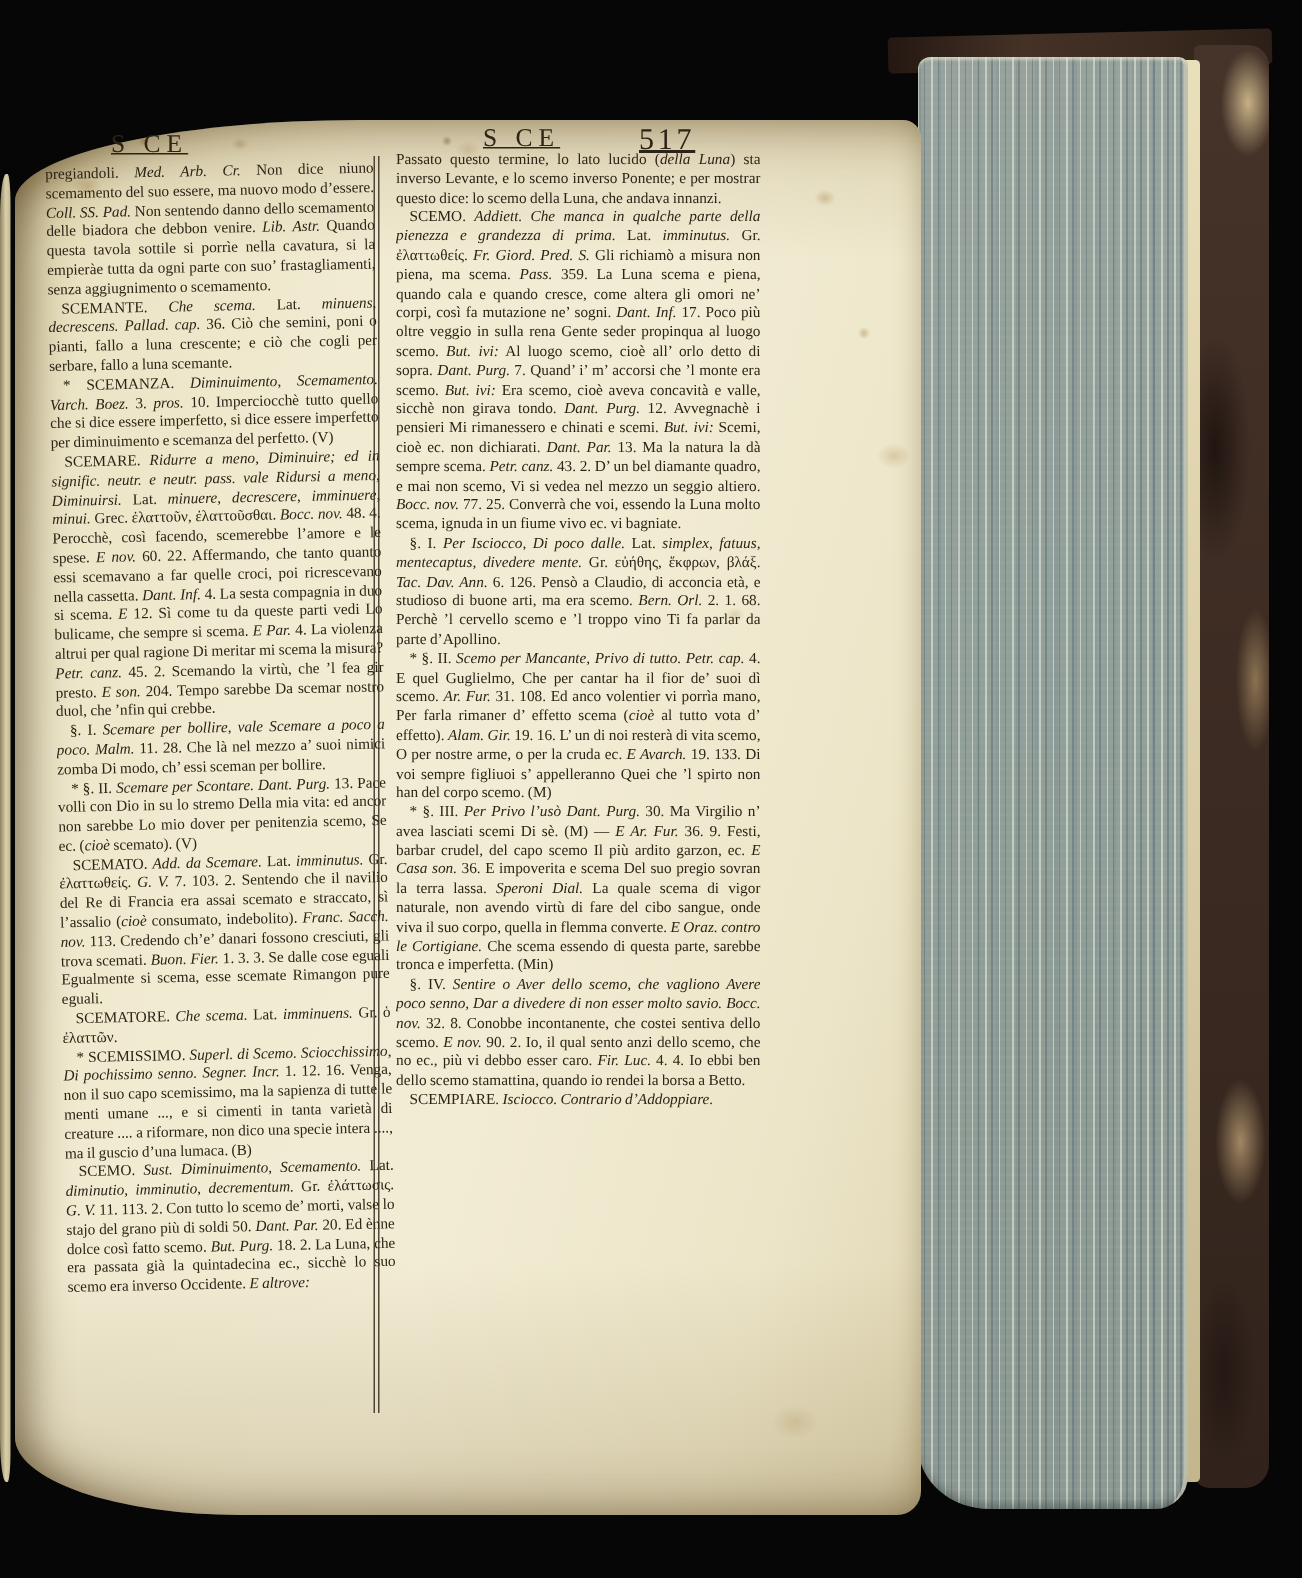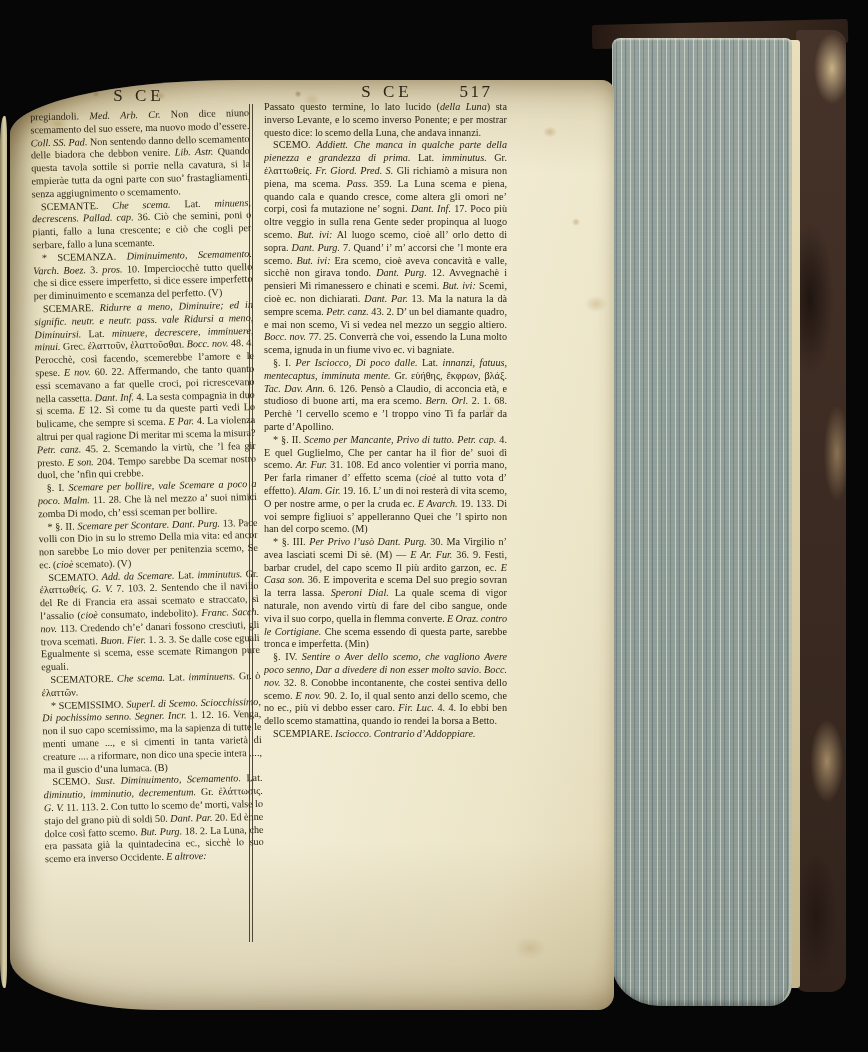--- a/index.html
+++ b/index.html
@@ -84,25 +84,25 @@
       radial-gradient(10px 8px at 540px 52px, rgba(150,105,45,.30), rgba(150,105,45,0) 70%),
       radial-gradient(6px 6px  at 566px 142px, rgba(150,105,45,.35), rgba(150,105,45,0) 70%),
       radial-gradient(16px 12px at 586px 224px, rgba(160,115,50,.25), rgba(160,115,50,0) 70%),
       radial-gradient(5px 5px  at 86px 14px,  rgba(120,85,30,.35),  rgba(120,85,30,0) 70%),
       radial-gradient(9px 7px  at 480px 330px, rgba(150,110,50,.22), rgba(150,110,50,0) 70%),
       radial-gradient(22px 16px at 520px 868px, rgba(160,120,60,.20), rgba(160,120,60,0) 70%);
   }
 
   .header, .page-number{
     position:absolute;color:var(--ink,#2c2416);
-    font-size:17px;letter-spacing:4px;text-align:center;white-space:nowrap;
+    font-size:17px;letter-spacing:4px;white-space:nowrap;text-decoration:underline;
   }
   .header-left{left:64px;top:6px;width:130px;}
   .header-right{left:312px;top:2px;width:130px;}
-  .page-number{left:436px;top:2px;width:60px;font-size:17px;letter-spacing:2.5px;}
+  .page-number{left:416px;top:2px;width:60px;font-size:20px;letter-spacing:2.5px;}
 
   .col{
     position:absolute;color:var(--ink,#2c2416);
     font-size:10.2px;line-height:12.8px;text-align:justify;
     word-spacing:-0.3px;overflow:hidden;
   }
   .col-left{left:20px;top:27px;width:219px;height:846px;
     transform:rotate(-1.15deg);transform-origin:100% 0;}
   .col-right{left:254px;top:21px;width:243px;height:852px;}
   .rule{
@@ -140,20 +140,20 @@
         <p class="para">* §. II. <i>Scemare per Scontare. Dant. Purg.</i> 13. Pace volli con Dio in su lo stremo Della mia vita: ed ancor non sarebbe Lo mio dover per penitenzia scemo, Se ec. (<i>cioè</i> scemato). (V)</p>
         <p class="para">SCEMATO. <i>Add. da Scemare.</i> Lat. <i>imminutus.</i> Gr. ἐλαττωθείς. <i>G. V.</i> 7. 103. 2. Sentendo che il navilio del Re di Francia era assai scemato e straccato, sì l’assalio (<i>cioè</i> consumato, indebolito). <i>Franc. Sacch. nov.</i> 113. Credendo ch’e’ danari fossono cresciuti, gli trova scemati. <i>Buon. Fier.</i> 1. 3. 3. Se dalle cose eguali Egualmente si scema, esse scemate Rimangon pure eguali.</p>
         <p class="para">SCEMATORE. <i>Che scema.</i> Lat. <i>imminuens.</i> Gr. ὁ ἐλαττῶν.</p>
         <p class="para">* SCEMISSIMO. <i>Superl. di Scemo. Sciocchissimo, Di pochissimo senno. Segner. Incr.</i> 1. 12. 16. Venga, non il suo capo scemissimo, ma la sapienza di tutte le menti umane ..., e si cimenti in tanta varietà di creature .... a riformare, non dico una specie intera ...., ma il guscio d’una lumaca. (B)</p>
         <p class="para">SCEMO. <i>Sust. Diminuimento, Scemamento.</i> Lat. <i>diminutio, imminutio, decrementum.</i> Gr. ἐλάττωσις. <i>G. V.</i> 11. 113. 2. Con tutto lo scemo de’ morti, valse lo stajo del grano più di soldi 50. <i>Dant. Par.</i> 20. Ed ènne dolce così fatto scemo. <i>But. Purg.</i> 18. 2. La Luna, che era passata già la quintadecina ec., sicchè lo suo scemo era inverso Occidente. <i>E altrove:</i></p>
       </div>
     <div class="rule"></div>
     <div class="col col-right">
         <p class="para noindent">Passato questo termine, lo lato lucido (<i>della Luna</i>) sta inverso Levante, e lo scemo inverso Ponente; e per mostrar questo dice: lo scemo della Luna, che andava innanzi.</p>
         <p class="para">SCEMO. <i>Addiett. Che manca in qualche parte della pienezza e grandezza di prima.</i> Lat. <i>imminutus.</i> Gr. ἐλαττωθείς. <i>Fr. Giord. Pred. S.</i> Gli richiamò a misura non piena, ma scema. <i>Pass.</i> 359. La Luna scema e piena, quando cala e quando cresce, come altera gli omori ne’ corpi, così fa mutazione ne’ sogni. <i>Dant. Inf.</i> 17. Poco più oltre veggio in sulla rena Gente seder propinqua al luogo scemo. <i>But. ivi:</i> Al luogo scemo, cioè all’ orlo detto di sopra. <i>Dant. Purg.</i> 7. Quand’ i’ m’ accorsi che ’l monte era scemo. <i>But. ivi:</i> Era scemo, cioè aveva concavità e valle, sicchè non girava tondo. <i>Dant. Purg.</i> 12. Avvegnachè i pensieri Mi rimanessero e chinati e scemi. <i>But. ivi:</i> Scemi, cioè ec. non dichiarati. <i>Dant. Par.</i> 13. Ma la natura la dà sempre scema. <i>Petr. canz.</i> 43. 2. D’ un bel diamante quadro, e mai non scemo, Vi si vedea nel mezzo un seggio altiero. <i>Bocc. nov.</i> 77. 25. Converrà che voi, essendo la Luna molto scema, ignuda in un fiume vivo ec. vi bagniate.</p>
-        <p class="para">§. I. <i>Per Isciocco, Di poco dalle.</i> Lat. <i>innanzi, fatuus, mentecaptus, imminuta mente.</i> Gr. εὐήθης, ἔκφρων, βλάξ. <i>Tac. Dav. Ann.</i> 6. 126. Pensò a Claudio, di acconcia età, e studioso di buone arti, ma era scemo. <i>Bern. Orl.</i> 2. 1. 68. Perchè ’l cervello scemo e ’l troppo vino Ti fa parlar da parte d’Apollino.</p>
+        <p class="para">§. I. <i>Per Isciocco, Di poco dalle.</i> Lat. <i>simplex, fatuus, mentecaptus, divedere mente.</i> Gr. εὐήθης, ἔκφρων, βλάξ. <i>Tac. Dav. Ann.</i> 6. 126. Pensò a Claudio, di acconcia età, e studioso di buone arti, ma era scemo. <i>Bern. Orl.</i> 2. 1. 68. Perchè ’l cervello scemo e ’l troppo vino Ti fa parlar da parte d’Apollino.</p>
         <p class="para">* §. II. <i>Scemo per Mancante, Privo di tutto. Petr. cap.</i> 4. E quel Guglielmo, Che per cantar ha il fior de’ suoi dì scemo. <i>Ar. Fur.</i> 31. 108. Ed anco volentier vi porrìa mano, Per farla rimaner d’ effetto scema (<i>cioè</i> al tutto vota d’ effetto). <i>Alam. Gir.</i> 19. 16. L’ un di noi resterà di vita scemo, O per nostre arme, o per la cruda ec. <i>E Avarch.</i> 19. 133. Di voi sempre figliuoi s’ appelleranno Quei che ’l spirto non han del corpo scemo. (M)</p>
         <p class="para">* §. III. <i>Per Privo l’usò Dant. Purg.</i> 30. Ma Virgilio n’ avea lasciati scemi Di sè. (M) — <i>E Ar. Fur.</i> 36. 9. Festi, barbar crudel, del capo scemo Il più ardito garzon, ec. <i>E Casa son.</i> 36. E impoverita e scema Del suo pregio sovran la terra lassa. <i>Speroni Dial.</i> La quale scema di vigor naturale, non avendo virtù di fare del cibo sangue, onde viva il suo corpo, quella in flemma converte. <i>E Oraz. contro le Cortigiane.</i> Che scema essendo di questa parte, sarebbe tronca e imperfetta. (Min)</p>
         <p class="para">§. IV. <i>Sentire o Aver dello scemo, che vagliono Avere poco senno, Dar a divedere di non esser molto savio. Bocc. nov.</i> 32. 8. Conobbe incontanente, che costei sentiva dello scemo. <i>E nov.</i> 90. 2. Io, il qual sento anzi dello scemo, che no ec., più vi debbo esser caro. <i>Fir. Luc.</i> 4. 4. Io ebbi ben dello scemo stamattina, quando io rendei la borsa a Betto.</p>
         <p class="para">SCEMPIARE. <i>Isciocco. Contrario d’Addoppiare.</i></p>
       </div>
   </div>
 </div>
 
 </body></html>

